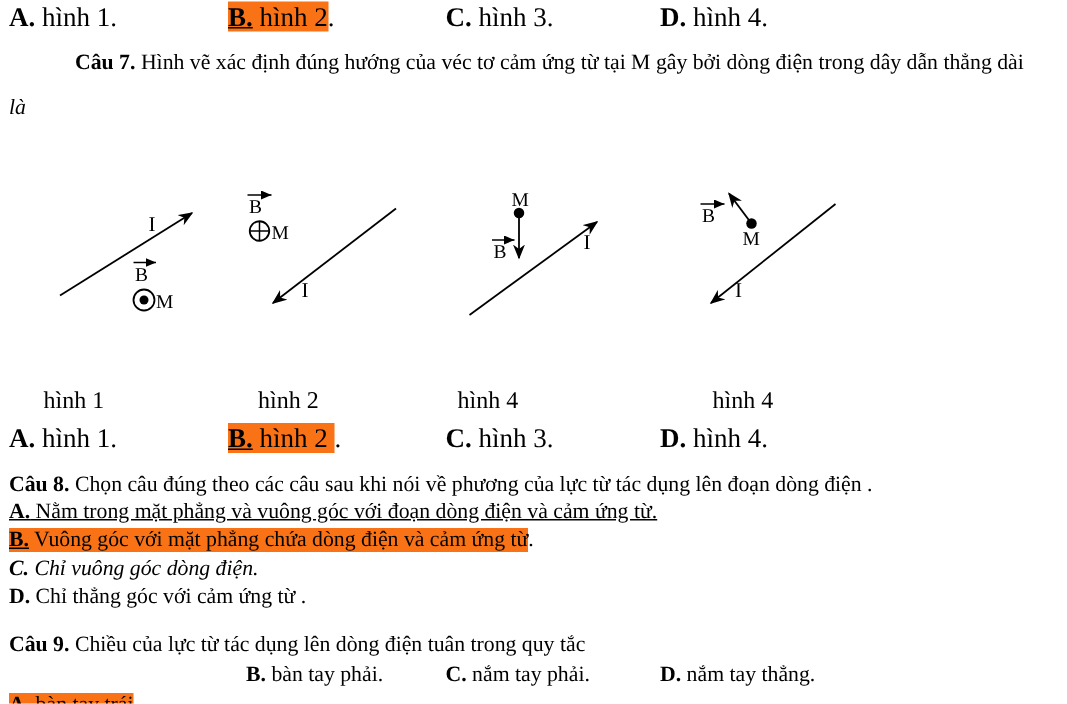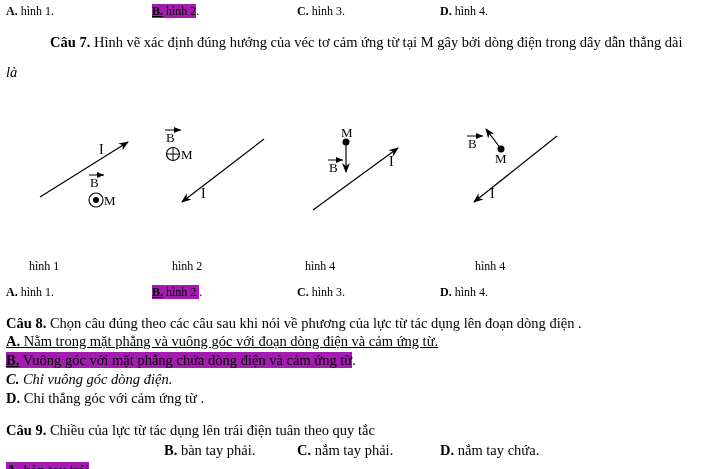--- a/index.html
+++ b/index.html
@@ -3,26 +3,26 @@
   <meta charset="utf-8">
   <style>
     html, body { margin: 0; padding: 0; background: #ffffff; }
     body {
       width: 711px; height: 469px; position: relative; overflow: hidden;
       font-family: "Liberation Serif", "DejaVu Serif", serif;
       color: #000;
       font-size: 14px;
     }
     .line { position: absolute; left: 6px; white-space: nowrap; line-height: 18px; }
-    .opt { position: absolute; white-space: nowrap; line-height: 18px; font-size: 12px; }
+    .opt { position: absolute; white-space: nowrap; line-height: 18px; font-size: 18px; }
     .b { font-weight: bold; }
     .u { text-decoration: underline; }
-    .hl { background: #a21caf; }
+    .hl { background: #f97316; }
     .q { font-size: 14.5px; }
-    .caption { position: absolute; font-size: 12px; white-space: nowrap; }
+    .caption { position: absolute; font-size: 16px; white-space: nowrap; }
     svg.fig { position: absolute; left: 0; top: 100px; overflow: visible; }
     svg text { font-family: "Liberation Serif", "DejaVu Serif", serif; }
   </style>
 </head>
 <body>
 
 <div>
   <span class="opt" style="left:6px; top:2px;"><span class="b">A.</span><span> hình 1.</span></span>
   <span class="opt" style="left:152px; top:2px;"><span class="hl"><span class="b u">B.</span><span> hình 2</span></span><span>.</span></span>
   <span class="opt" style="left:297px; top:2px;"><span class="b">C.</span><span> hình 3.</span></span>
@@ -95,19 +95,19 @@
   <span class="opt" style="left:297px; top:283px;"><span class="b">C.</span><span> hình 3.</span></span>
   <span class="opt" style="left:440px; top:283px;"><span class="b">D.</span><span> hình 4.</span></span>
 </div>
 
 <div class="line q" style="top:314px;"><span class="b">Câu 8.</span><span> Chọn câu đúng theo các câu sau khi nói về phương của lực từ tác dụng lên đoạn dòng điện .</span></div>
 <div class="line q" style="top:332px;text-decoration:underline;"><span class="b">A.</span><span> Nằm trong mặt phẳng và vuông góc với đoạn dòng điện và cảm ứng từ.</span></div>
 <div class="line q" style="top:351px;"><span class="hl"><span class="b u">B.</span><span> Vuông góc với mặt phẳng chứa dòng điện và cảm ứng từ</span></span><span>.</span></div>
 <div class="line q" style="top:370px;font-style:italic;"><span class="b">C.</span><span> Chỉ vuông góc dòng điện.</span></div>
 <div class="line q" style="top:389px;"><span class="b">D.</span><span> Chỉ thẳng góc với cảm ứng từ .</span></div>
 
-<div class="line q" style="top:421px;"><span class="b">Câu 9.</span><span> Chiều của lực từ tác dụng lên trái điện tuân theo quy tắc</span></div>
+<div class="line q" style="top:421px;"><span class="b">Câu 9.</span><span> Chiều của lực từ tác dụng lên dòng điện tuân trong quy tắc</span></div>
 <div>
   <span class="opt q" style="left:6px; top:461px;"><span class="hl"><span class="b u">A.</span><span> bàn tay trái</span></span><span>.</span></span>
   <span class="opt q" style="left:164px; top:441px;text-align:center;"><span class="b">B.</span><span> bàn tay phải.</span></span>
   <span class="opt q" style="left:297px; top:441px;"><span class="b">C.</span><span> nắm tay phải.</span></span>
-  <span class="opt q" style="left:440px; top:441px;"><span class="b">D.</span><span> nắm tay chứa.</span></span>
+  <span class="opt q" style="left:440px; top:441px;"><span class="b">D.</span><span> nắm tay thẳng.</span></span>
 </div>
 
 </body></html>

